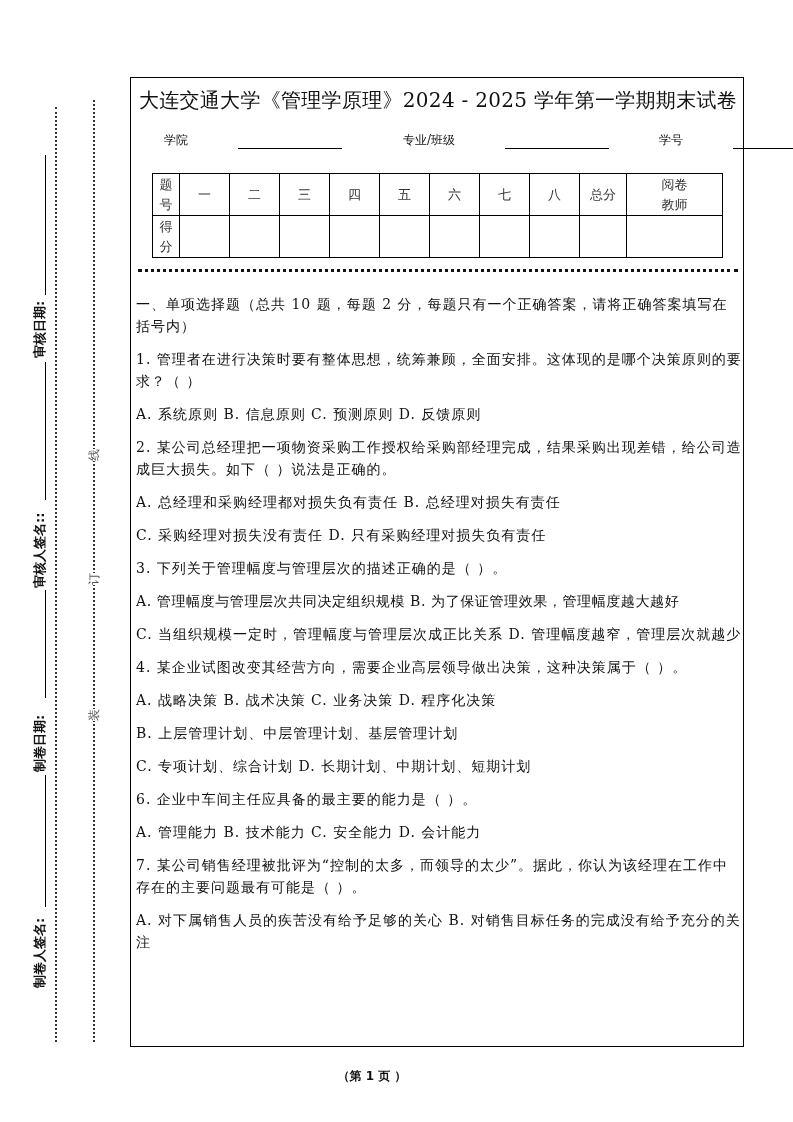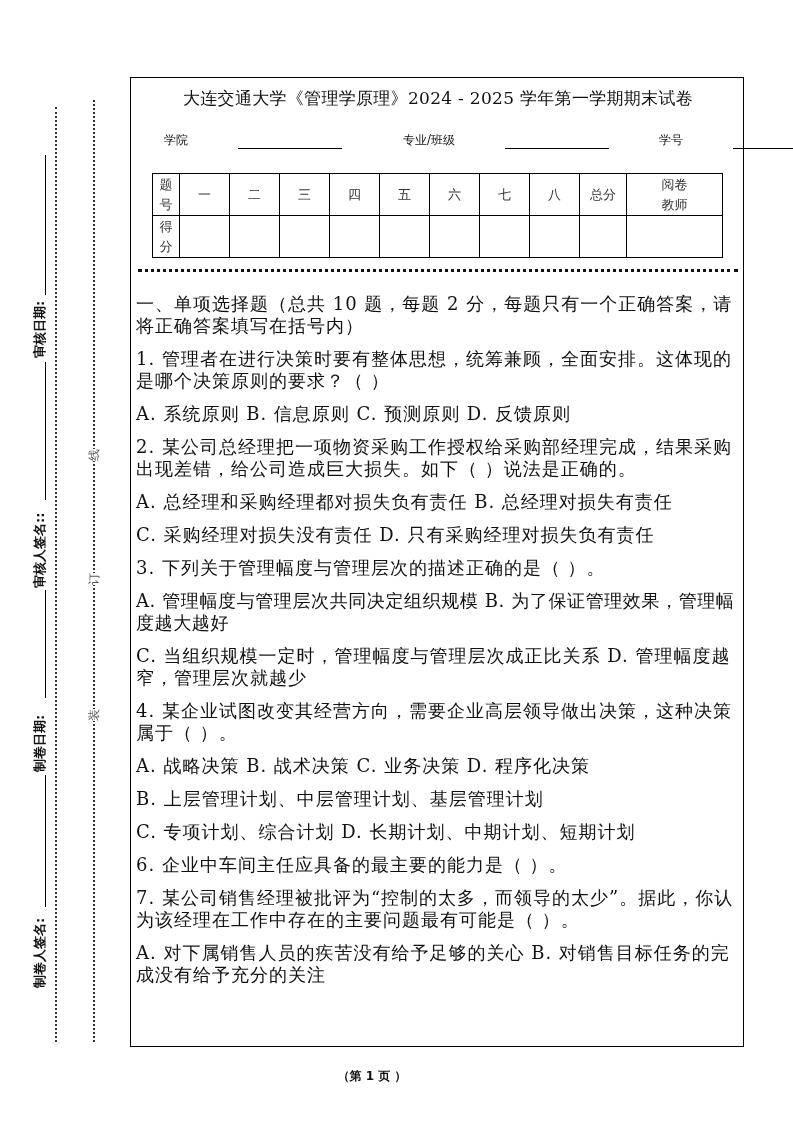--- a/index.html
+++ b/index.html
@@ -12,40 +12,40 @@
   .vlabel { position:absolute; font-family:"DejaVu Sans","Liberation Sans",sans-serif;
             font-weight:bold; font-size:13px; white-space:nowrap;
             transform:rotate(-90deg); transform-origin:left top; letter-spacing:0px; }
   .bindchar { position:absolute; font-size:12px; color:#555; transform:rotate(-90deg);
               background:#fff; line-height:12px; }
 
   
   .frame { position:absolute; left:130px; top:77px; width:614px; height:970px;
            border:1px solid #000; box-sizing:border-box; }
   .title { position:absolute; left:0; top:9px; width:614px; text-align:center;
-           font-size:17px; letter-spacing:0.3px; white-space:nowrap; }
+           font-size:20px; letter-spacing:0.3px; white-space:nowrap; }
   .info { position:absolute; left:33px; top:54px; font-size:12px; white-space:nowrap;
           display:flex; align-items:flex-end;gap:48px; }
   .info .lbl { margin-right:2px; }
   .info .blank { display:inline-block; border-bottom:1px solid #000; height:12px; }
 
   table.score { position:absolute; left:21px; top:95px; border-collapse:collapse;
                 font-size:13px; color:#333; }
   table.score td { border:1px solid #000; text-align:center; padding:0; }
   table.score tr { height:42px; }
   table.score td.rowlbl { width:26px; line-height:20px; font-size:13px; }
   table.score td.col { width:49px; }
   table.score td.total { width:46px; }
   table.score td.teacher { width:95px; line-height:20px; }
 
   .sep { position:absolute; left:7px; top:191px; width:600px; height:0;
          border-top:3px dotted #111; }
 
   .content { position:absolute; left:5px; top:215px; width:606px;
-             font-size:18px; line-height:22px; letter-spacing:1px; }
+             font-size:14px; line-height:22px; letter-spacing:1px; }
   .content p { margin:0 0 11px 0; }
   .content .sect { margin-bottom:11px; }
 
   .footer { position:absolute; left:0; top:1068px; width:744px; text-align:center;
             font-family:"DejaVu Sans","Liberation Sans",sans-serif; font-weight:bold; font-size:12px; }
 </style>
 </head>
 <body>
 
 <div>
@@ -129,19 +129,20 @@
     <p style="letter-spacing:0.6px;">A. 管理幅度与管理层次共同决定组织规模  B. 为了保证管理效果，管理幅度越大越好</p>
     <p>C. 当组织规模一定时，管理幅度与管理层次成正比关系  D. 管理幅度越窄，管理层次就越少</p>
 
     <p>4. 某企业试图改变其经营方向，需要企业高层领导做出决策，这种决策属于（   ）。</p>
     <p>A. 战略决策  B. 战术决策  C. 业务决策  D. 程序化决策</p>
 
     <p>B. 上层管理计划、中层管理计划、基层管理计划</p>
     <p>C. 专项计划、综合计划  D. 长期计划、中期计划、短期计划</p>
 
     <p>6. 企业中车间主任应具备的最主要的能力是（   ）。</p>
+    <p>A. 管理能力  B. 技术能力  C. 安全能力  D. 会计能力</p>
 
     <p>7. 某公司销售经理被批评为“控制的太多，而领导的太少”。据此，你认为该经理在工作中存在的主要问题最有可能是（   ）。</p>
     <p>A. 对下属销售人员的疾苦没有给予足够的关心  B. 对销售目标任务的完成没有给予充分的关注</p>
   </div>
 </div>
 
 <div class="footer">（第 1 页 ）</div>
 
 </body></html>

